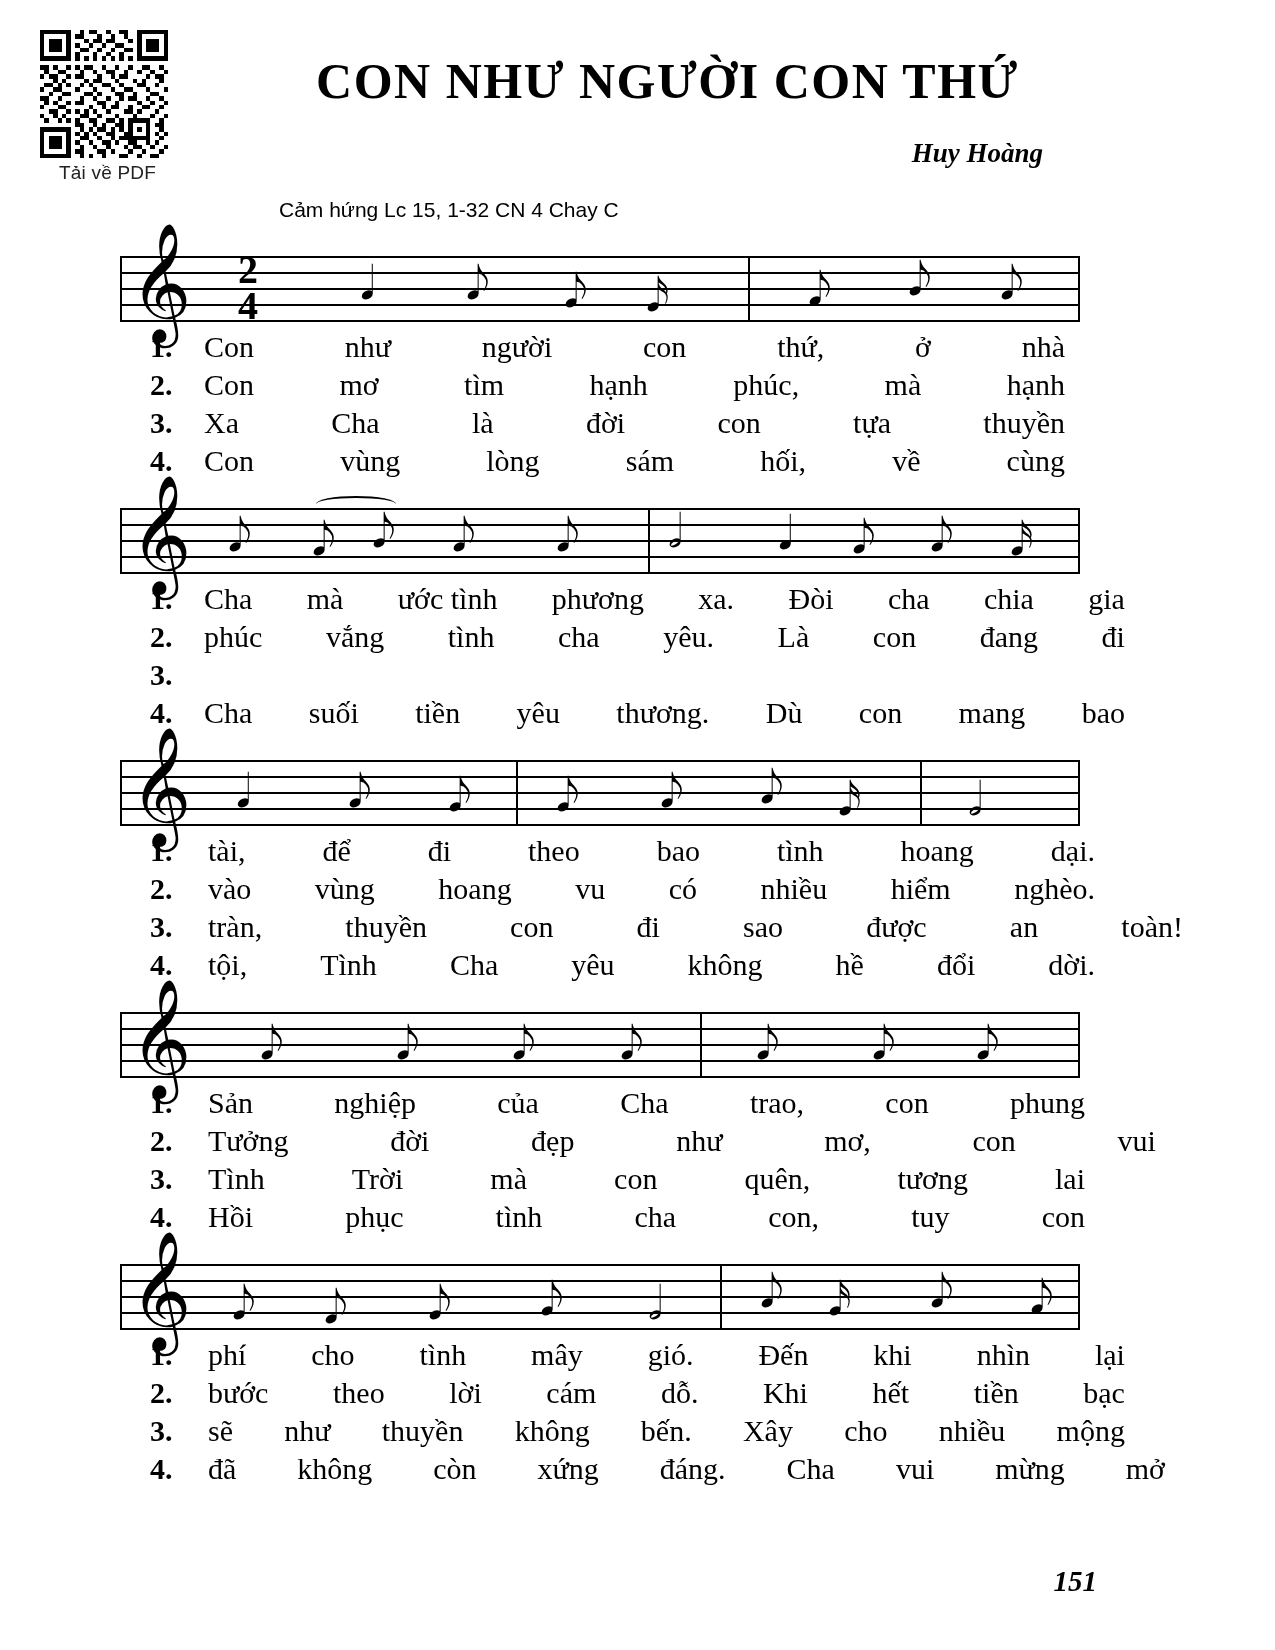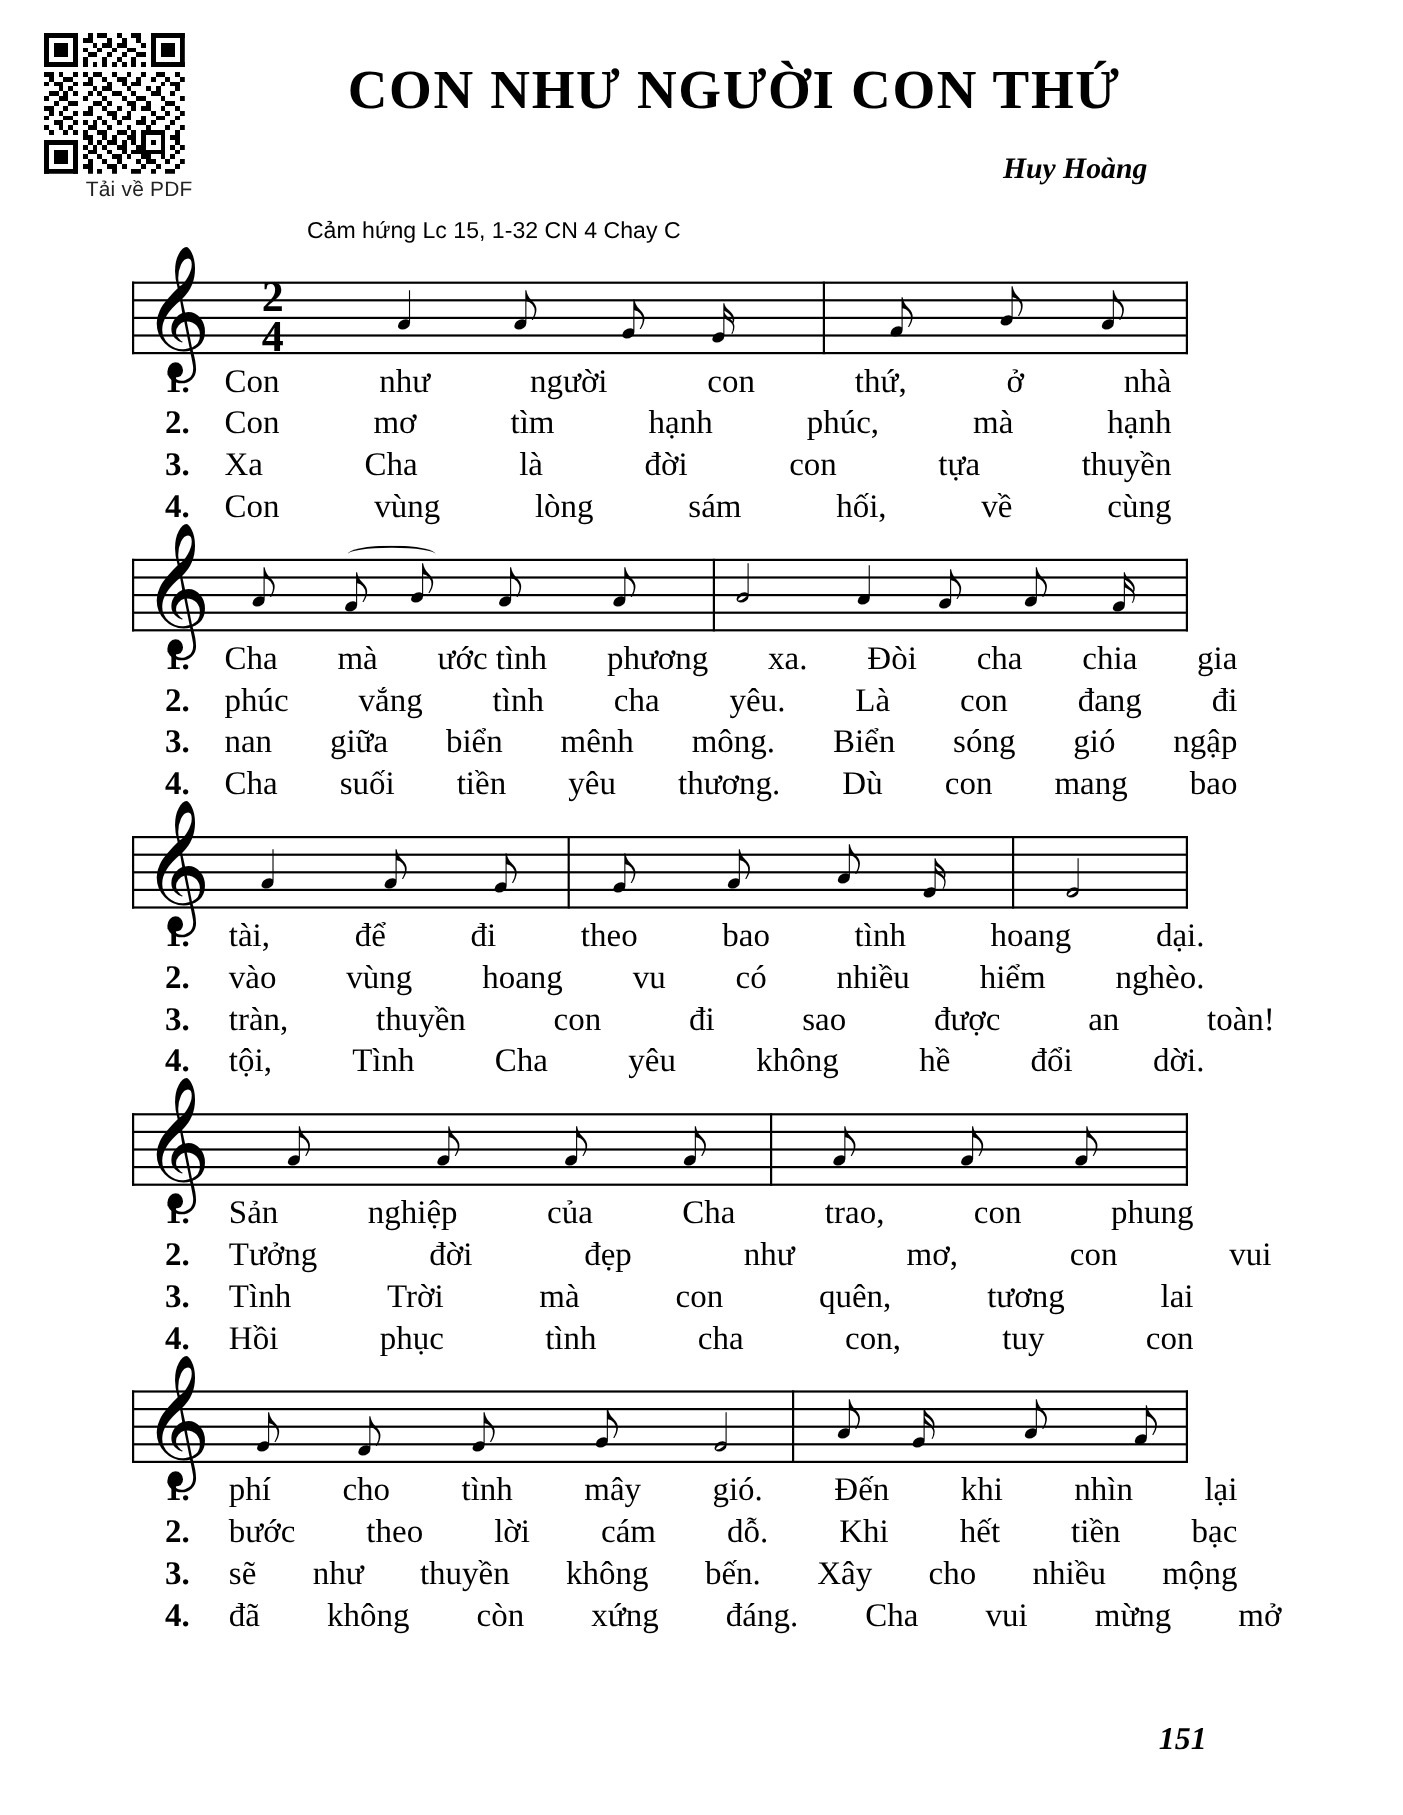--- a/index.html
+++ b/index.html
@@ -26,21 +26,21 @@
   .qr-img {
     width: 128px;
     height: 128px;
     display: block;
   }
   .qr-caption {
     font-family: "Liberation Sans", sans-serif;
     font-size: 19px;
     color: #222;
     margin-top: 4px;
-    text-align: right;
+    text-align: center;
     letter-spacing: 0.2px;
   }
 
   
   .title {
     position: absolute;
     left: 0;
     top: 52px;
     width: 1275px;
     text-align: center;
@@ -534,31 +534,20 @@
         <span>cha</span>
         <span>yêu.</span>
         <span>Là</span>
         <span>con</span>
         <span>đang</span>
         <span>đi</span>
       </span>
     </div>
     <div class="lyric-row">
       <span class="lyric-num">3.</span>
-      <span class="lyric-words" style="padding-right:150px">
-        <span>nan</span>
-        <span>giữa</span>
-        <span>biển</span>
-        <span>mênh</span>
-        <span>mông.</span>
-        <span>Biển</span>
-        <span>sóng</span>
-        <span>gió</span>
-        <span>ngập</span>
-      </span>
     </div>
     <div class="lyric-row">
       <span class="lyric-num">4.</span>
       <span class="lyric-words" style="padding-right:150px">
         <span>Cha</span>
         <span>suối</span>
         <span>tiền</span>
         <span>yêu</span>
         <span>thương.</span>
         <span>Dù</span>
@@ -613,21 +602,21 @@
         <span>hoang</span>
         <span>vu</span>
         <span>có</span>
         <span>nhiều</span>
         <span>hiểm</span>
         <span>nghèo.</span>
       </span>
     </div>
     <div class="lyric-row">
       <span class="lyric-num" style="width:58px">3.</span>
-      <span class="lyric-words" style="padding-right:116px">
+      <span class="lyric-words" style="padding-right:92px">
         <span>tràn,</span>
         <span>thuyền</span>
         <span>con</span>
         <span>đi</span>
         <span>sao</span>
         <span>được</span>
         <span>an</span>
         <span>toàn!</span>
       </span>
     </div>

